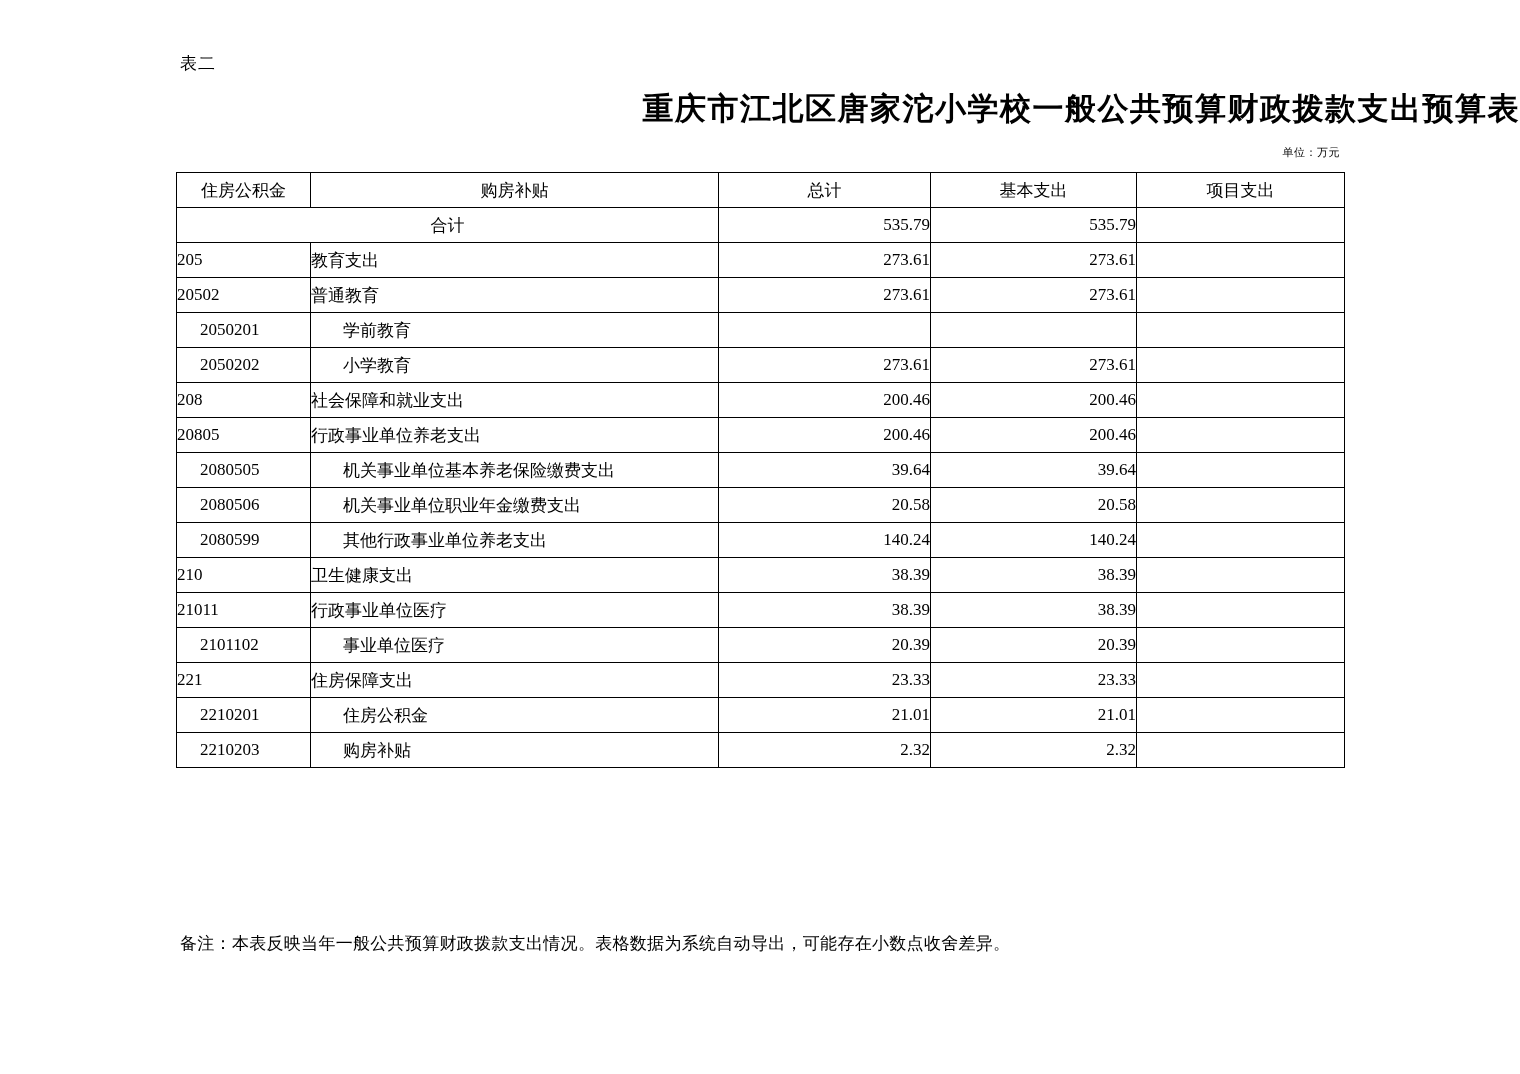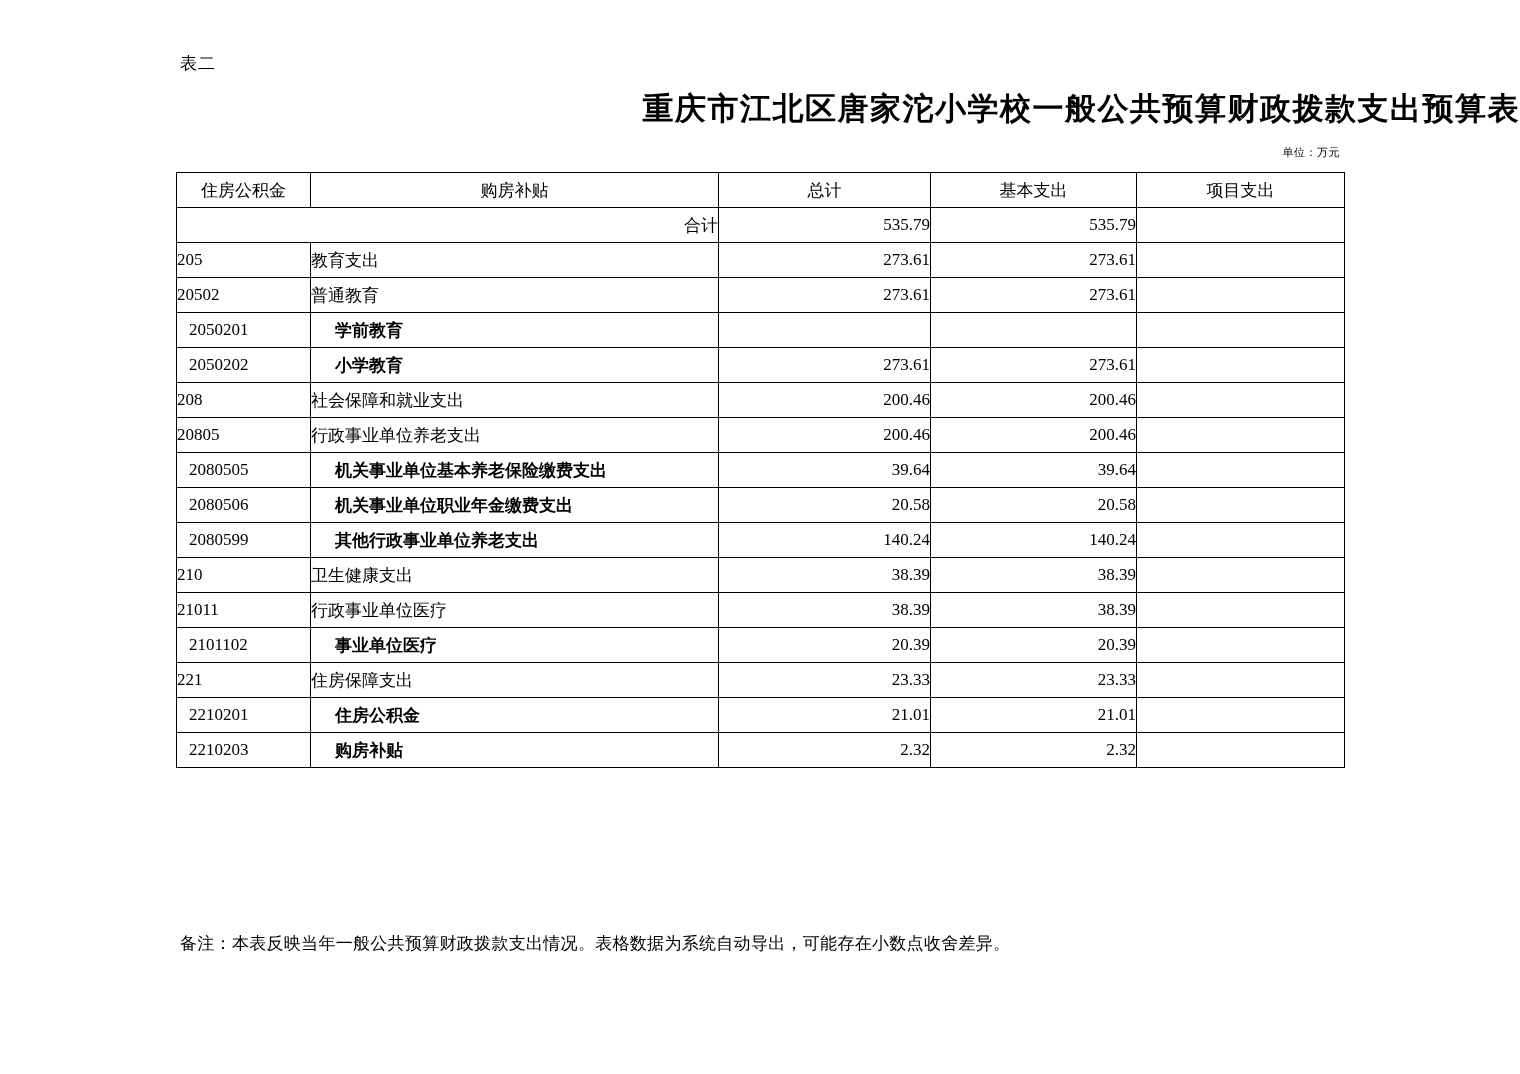--- a/index.html
+++ b/index.html
@@ -76,34 +76,34 @@
   col.c-name  { width: 408px; }
   col.c-total { width: 212px; }
   col.c-basic { width: 206px; }
   col.c-proj  { width: 208px; }
 
   td.code {
     padding-left: 10px;
     text-align: left;
     font-size: 17px;
   }
-  td.code.indent1 { padding-left: 12px; font-family: Liberation Serif, serif; }
+  td.code.indent1 { padding-left: 23px; font-family: Liberation Serif, serif; }
   td.name {
     padding-left: 18px;
     text-align: left;
     font-size: 17px;
   }
-  td.name.ind { padding-left: 24px; font-weight: bold; }
+  td.name.ind { padding-left: 32px; }
   td.num {
     text-align: right;
     padding-right: 14px;
     font-size: 17px;
   }
   td.total-label {
-    text-align: right;
+    text-align: center;
     font-size: 17px;
   }
   .footnote {
     position: absolute;
     left: 180px;
     top: 912px;
     font-size: 17px;
     letter-spacing: 0.3px;
     margin-top: 20px;
   }

